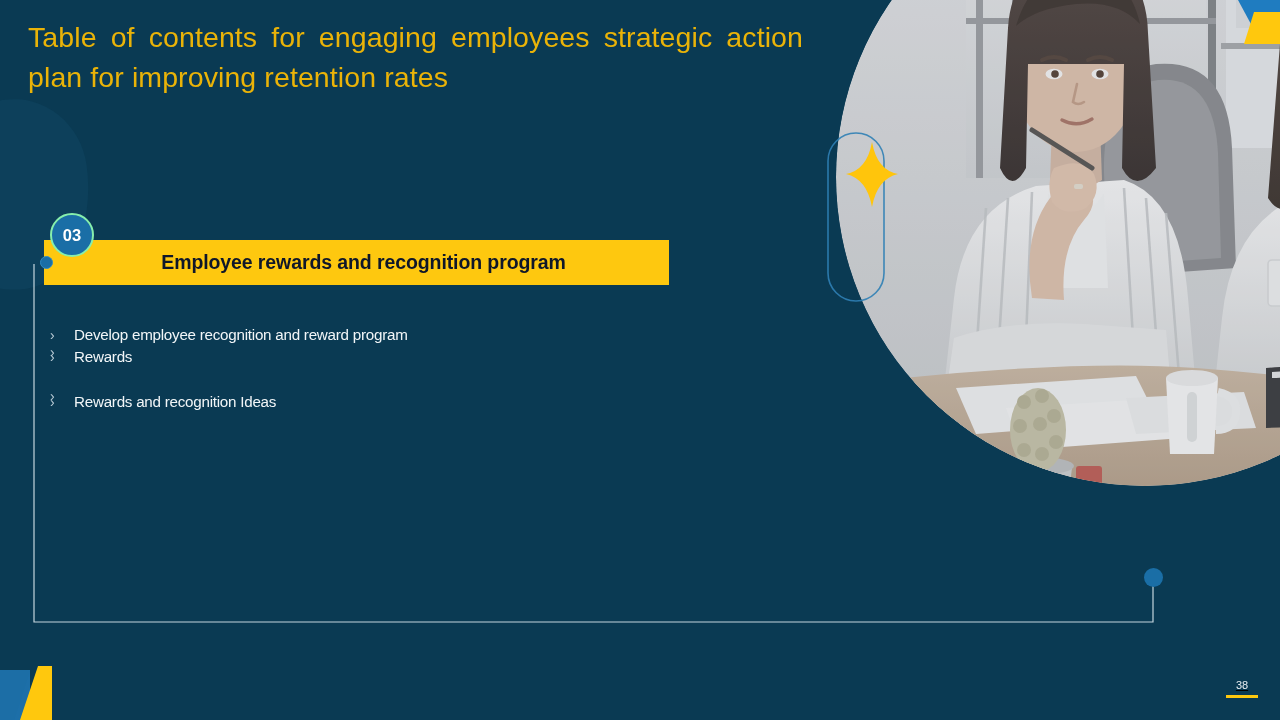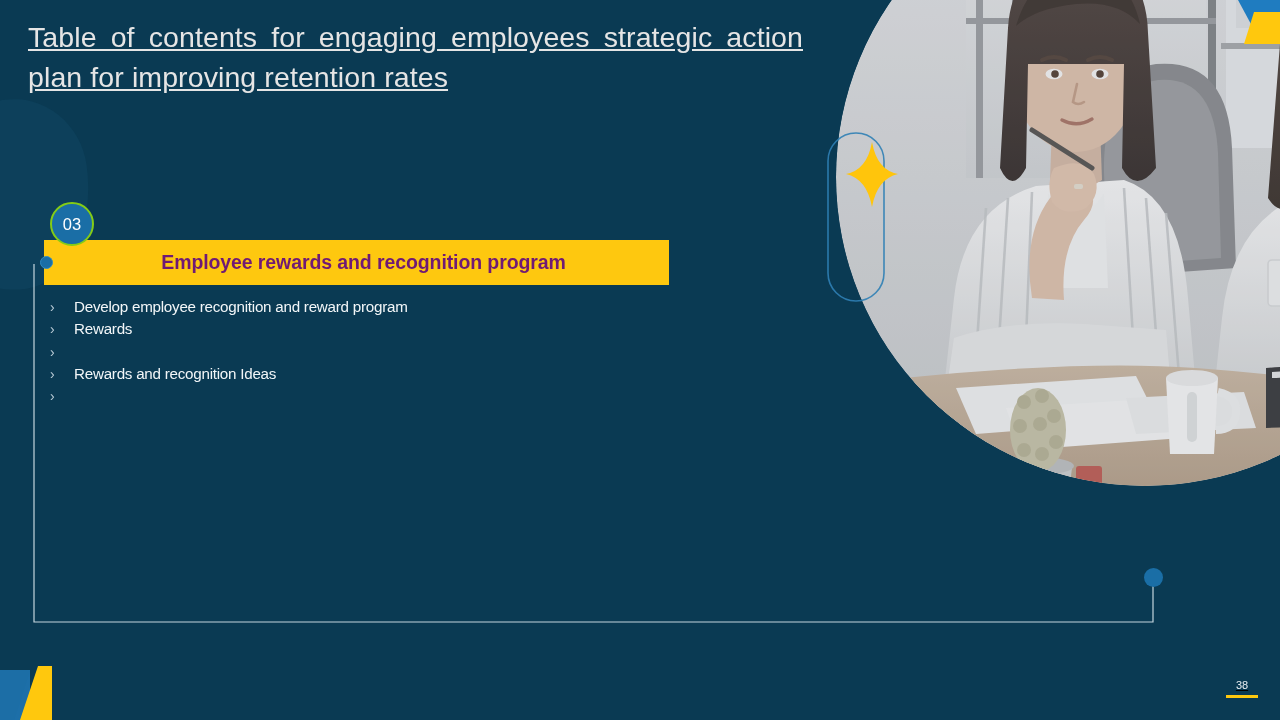--- a/index.html
+++ b/index.html
@@ -42,56 +42,55 @@
 
   
   .corner-tr { position:absolute; right:0; top:0; width:66px; height:60px; }
   .corner-bl { position:absolute; left:0; bottom:0; width:82px; height:78px; }
 
   
   .title {
     position:absolute;
     left:28px; top:17px;
     width:775px;
-    color:#e5e5e5;
+    color:#eab308;
     font-size:28.5px;
     line-height:40px;
     font-weight:400;
     letter-spacing:0.1px;
     text-align:justify;
-    text-decoration:underline;
   }
   .title span { display:inline; }
 
   
   .badge {
     position:absolute;
-    left:50px; top:202px;
+    left:50px; top:213px;
     width:44px; height:44px;
     border-radius:50%;
     background:#1a6ea6;
-    border:2px solid #84cc16;
+    border:2px solid #86efac;
     display:flex; align-items:center; justify-content:center;
     color:#ffffff;
     font-size:16.5px;
-    font-weight:normal;
+    font-weight:bold;
     z-index:6;
   }
 
   
   .banner {
     position:absolute;
     left:44px; top:240px;
     width:625px; height:45px;
     background:#fec80f;
     display:flex; align-items:center; justify-content:center;
     z-index:5;
   }
   .banner-text {
-    color:#701a75;
+    color:#0f172a;
     font-size:19.5px;
     font-weight:bold;
     letter-spacing:-0.1px;
     padding-left:14px;
   }
 
   
   .banner-dot {
     position:absolute;
     left:40px; top:256px;
@@ -118,20 +117,21 @@
     flex:0 0 24px;
     color:#b9cbd6;
     font-size:14px;
     line-height:22.3px;
   }
   .bullet-text {
     color:#f2f6f8;
     font-size:15.2px;
     line-height:22.3px;
     letter-spacing:-0.25px;
+    margin-top:28px;
   }
 
   
   .connector { position:absolute; left:0; top:0; width:1280px; height:720px; }
 
   .end-dot {
     position:absolute;
     left:1144px; top:568px;
     width:19px; height:19px;
     border-radius:50%;

